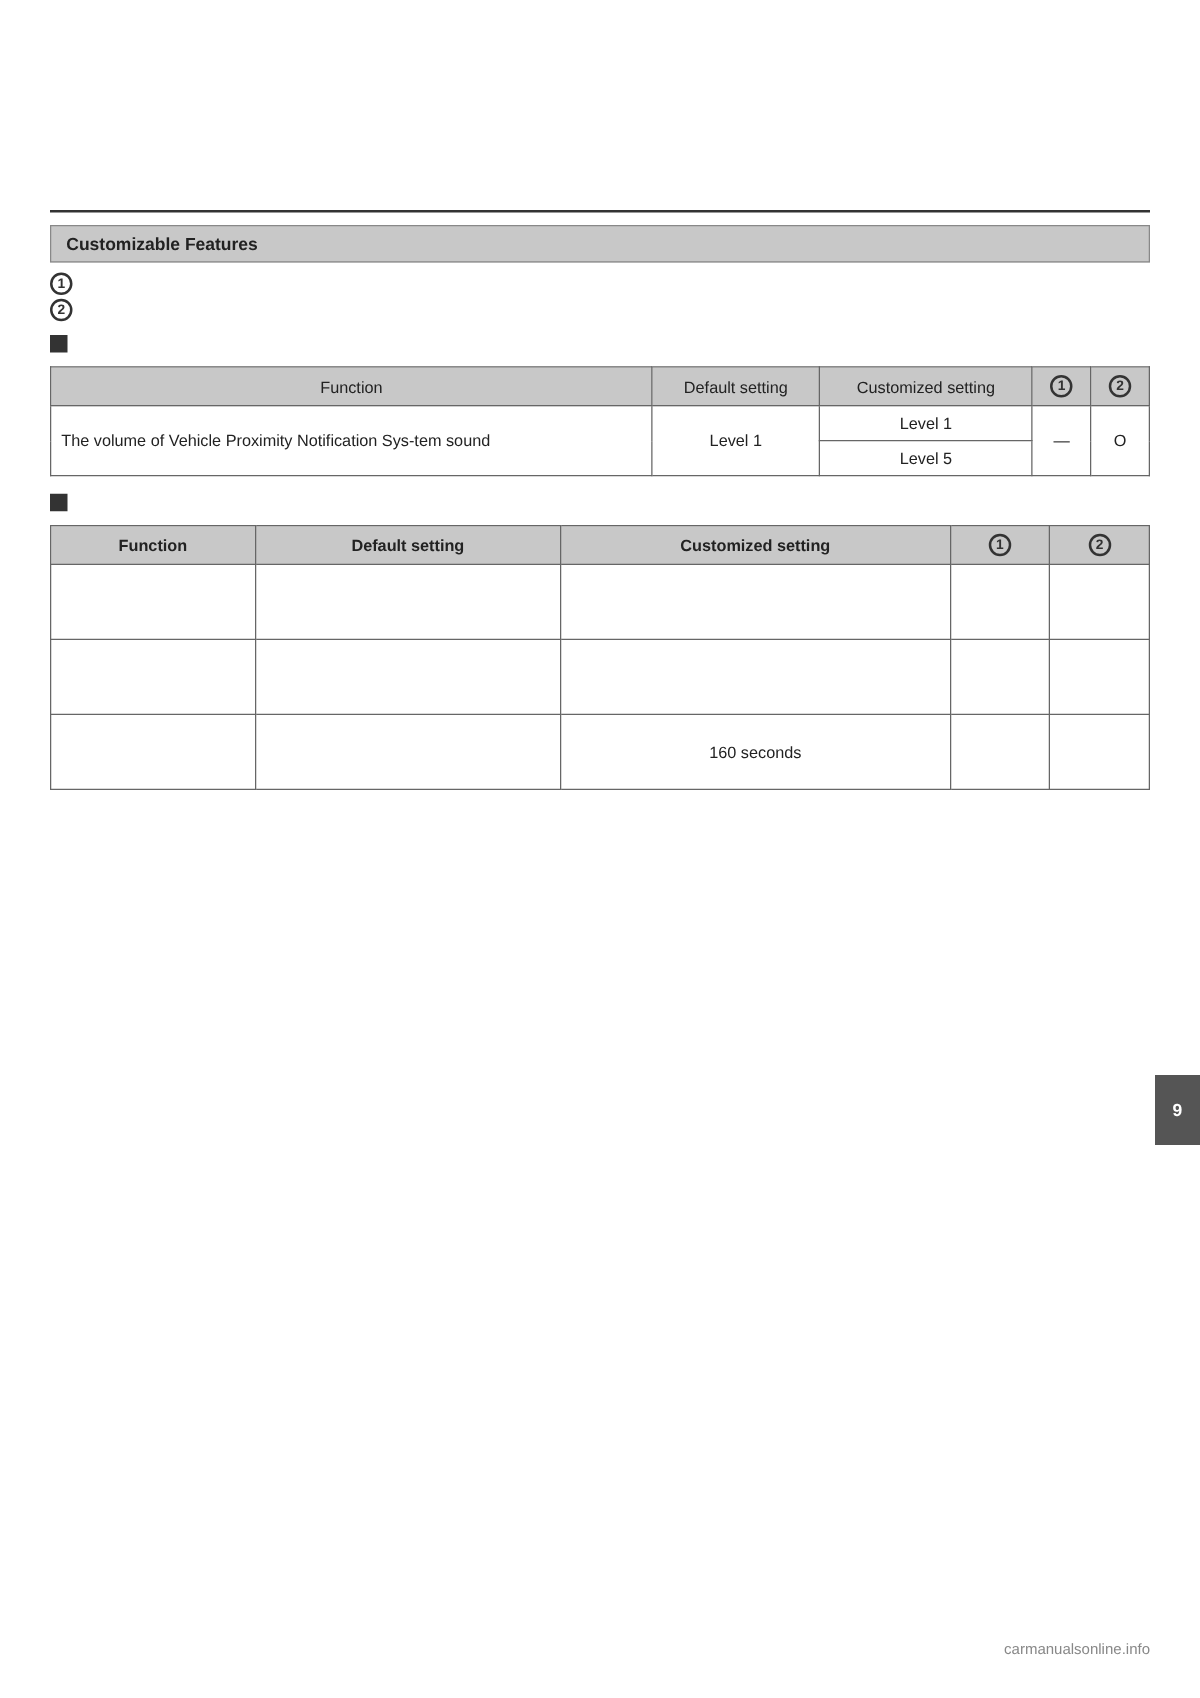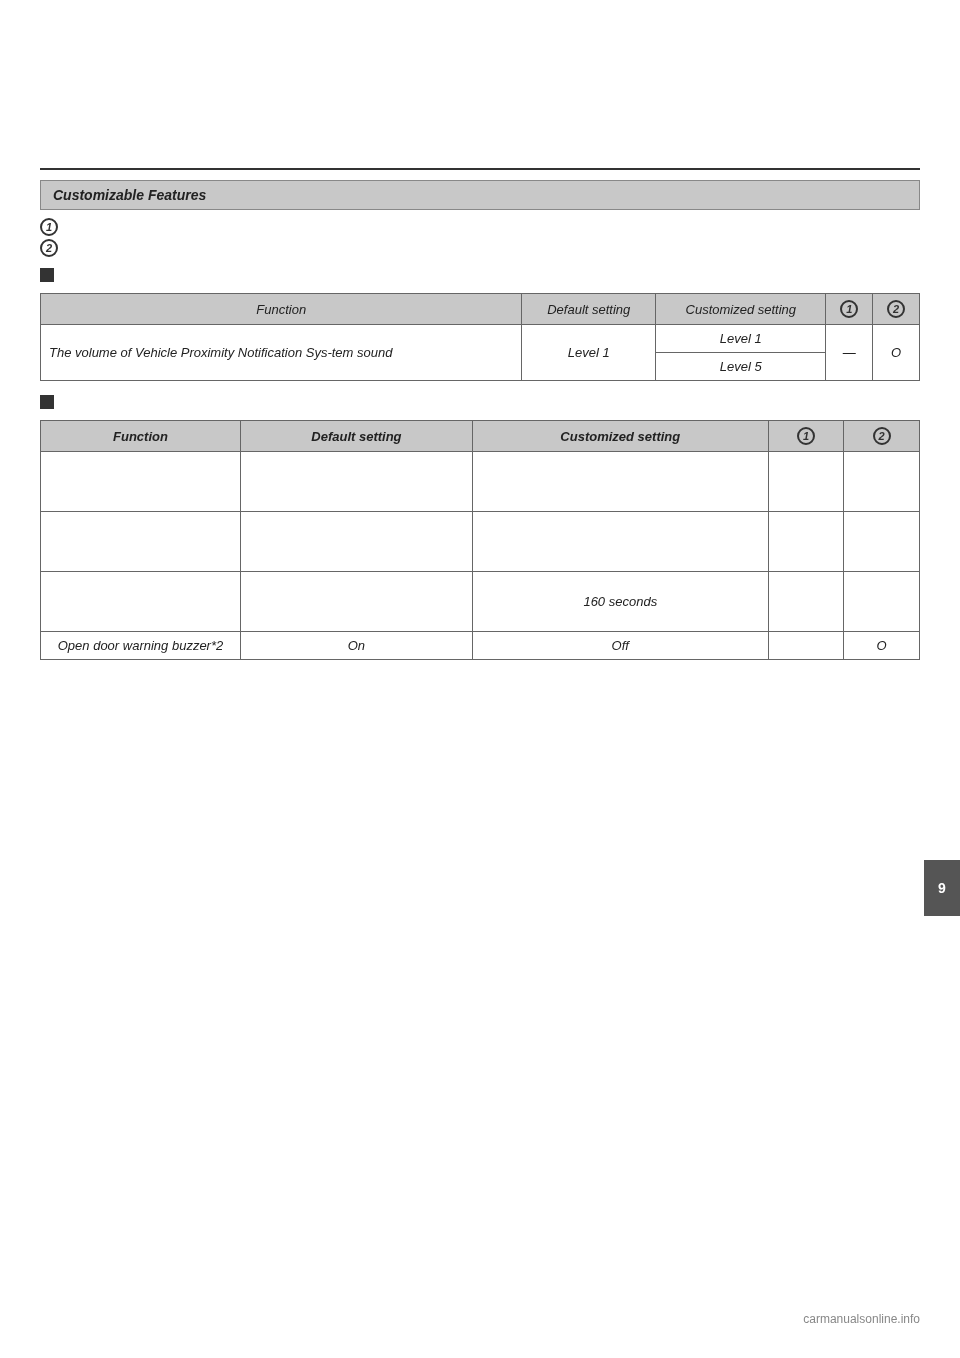--- a/index.html
+++ b/index.html
@@ -29,21 +29,20 @@
       height: 2px;
       background: #333;
     }
 
     
     .main-content {
       position: absolute;
       top: 180px;
       left: 40px;
       right: 40px;
-      font-style: italic;
     }
 
     
     .section-header {
       background: #c8c8c8;
       border: 1px solid #888;
       padding: 6px 12px;
       font-weight: bold;
       font-size: 14px;
       margin-bottom: 8px;
@@ -244,27 +243,20 @@
         <tr>
           <td style="height:60px;"></td>
           <td></td>
           <td>
             <span>160 seconds</span>
           </td>
           <td></td>
           <td></td>
         </tr>
 
-        <tr>
-          <td class="left-align" style="width:200px;">Open door warning buzzer*2</td>
-          <td>On</td>
-          <td>Off</td>
-          <td></td>
-          <td>O</td>
-        </tr>
       </tbody>
     </table>
 
   </div>
 
   <div class="page-number-tab">
     <span>9</span>
   </div>
 
   <div class="watermark">carmanualsonline.info</div>

